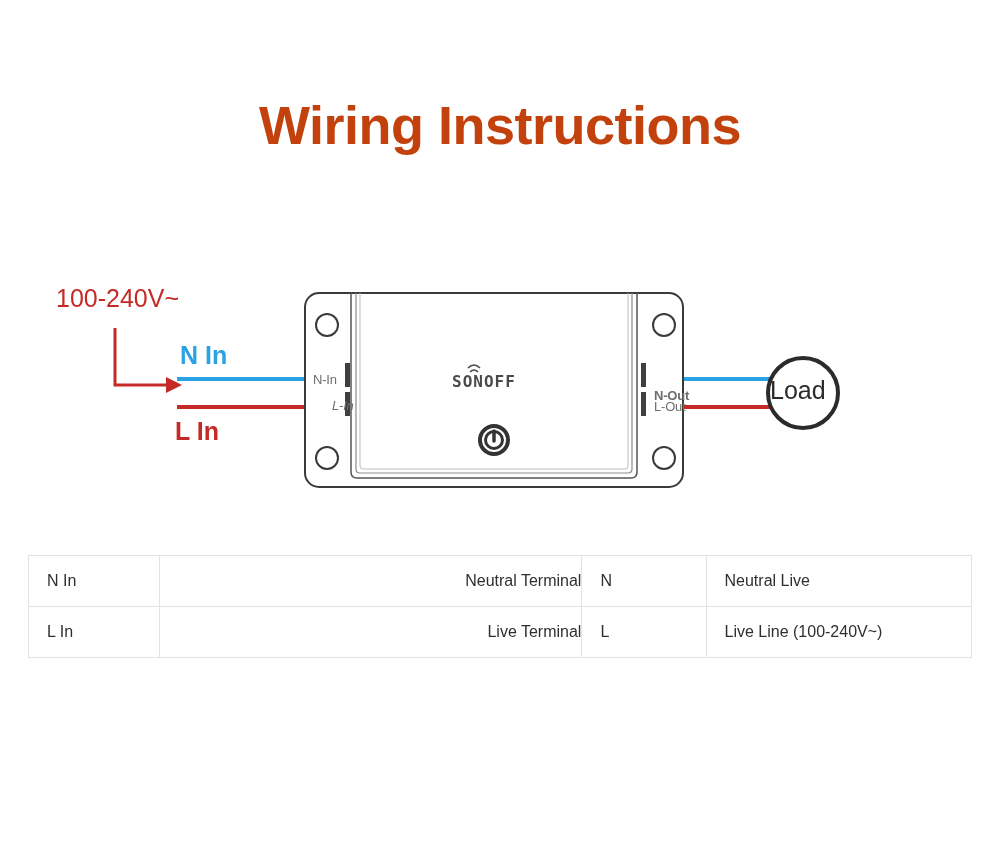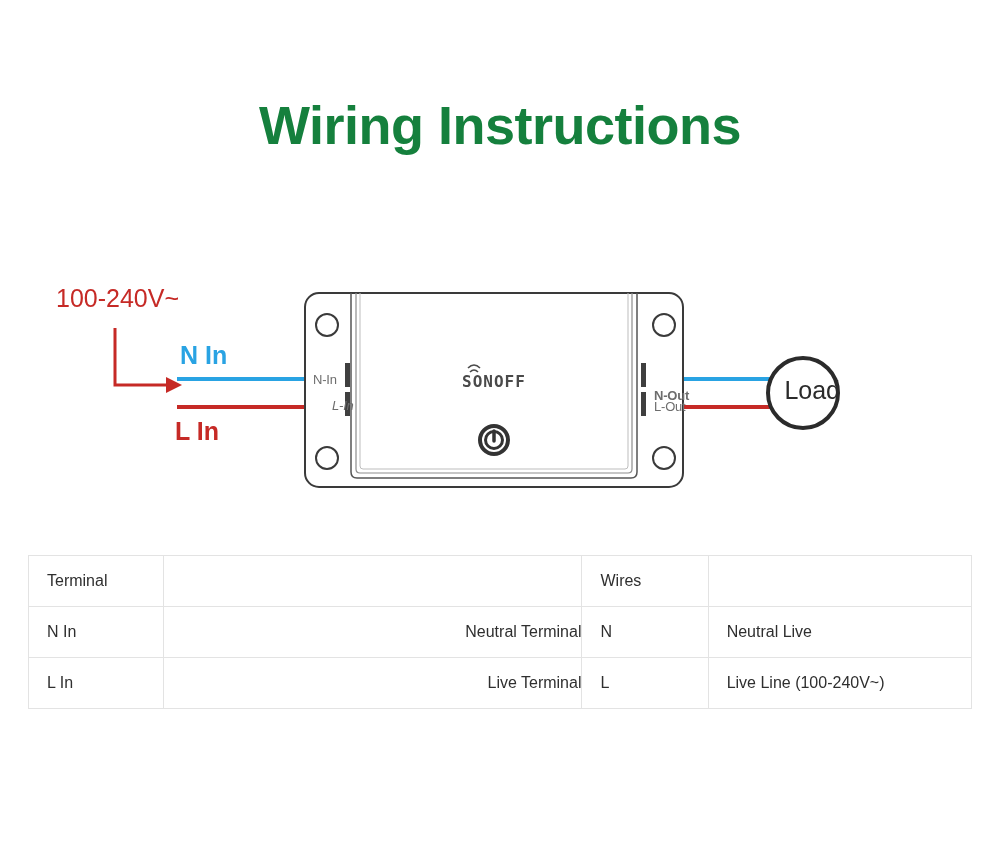--- a/index.html
+++ b/index.html
@@ -19,21 +19,21 @@
   
   #page-title {
     position: absolute;
     top: 96px;
     left: 0;
     width: 1000px;
     text-align: center;
     font-size: 54px;
     font-weight: bold;
     letter-spacing: -0.5px;
-    color: #15803d;
+    color: #c2410c;
     line-height: 1.1;
   }
   #diagram-svg {
     position: absolute;
     left: 0;
     top: 0;
   }
 
   .voltage-label {
     position: absolute;
@@ -59,39 +59,39 @@
     font-size: 25px;
     font-weight: bold;
     color: #c62a26;
     white-space: nowrap;
   }
   .load-label {
     position: absolute;
     left: 770px;
     top: 376px;
     width: 70px;
-    text-align: right;
+    text-align: left;
     font-size: 25px;
     color: #2b2b2b;
   }
   .terminal-tag {
     position: absolute;
     font-size: 13px;
     color: #6d6d6d;
     white-space: nowrap;
     letter-spacing: -0.2px;
   }
   #tag-n-in  { left: 313px; top: 372px; }
   #tag-l-in  { left: 332px; top: 398px; font-style: italic; }
   #tag-n-out { left: 654px; top: 388px; font-weight: bold; }
   #tag-l-out { left: 654px; top: 399px; }
 
   .brand-logo {
     position: absolute;
-    left: 462px;
+    left: 452px;
     top: 372px;
     font-size: 16px;
     font-weight: bold;
     letter-spacing: 1px;
     color: #4a4a4a;
     font-family: "DejaVu Sans Mono", monospace;
     white-space: nowrap;
   }
 
   
@@ -180,26 +180,20 @@
   <div class="brand-logo">SONOFF</div>
 
   <div class="terminal-tag" id="tag-n-in">N-In</div>
   <div class="terminal-tag" id="tag-l-in">L-In</div>
   <div class="terminal-tag" id="tag-n-out">N-Out</div>
   <div class="terminal-tag" id="tag-l-out">L-Out</div>
 </div>
 
 <table id="spec-table">
   <tbody>
-    <tr>
-      <td class="c0">Terminal</td>
-      <td class="c1"></td>
-      <td class="c2">Wires</td>
-      <td class="c3"></td>
-    </tr>
     <tr>
       <td class="c0">N In</td>
       <td class="c1">Neutral Terminal</td>
       <td class="c2">N</td>
       <td class="c3">Neutral Live</td>
     </tr>
     <tr>
       <td class="c0">L In</td>
       <td class="c1">Live Terminal</td>
       <td class="c2">L</td>

